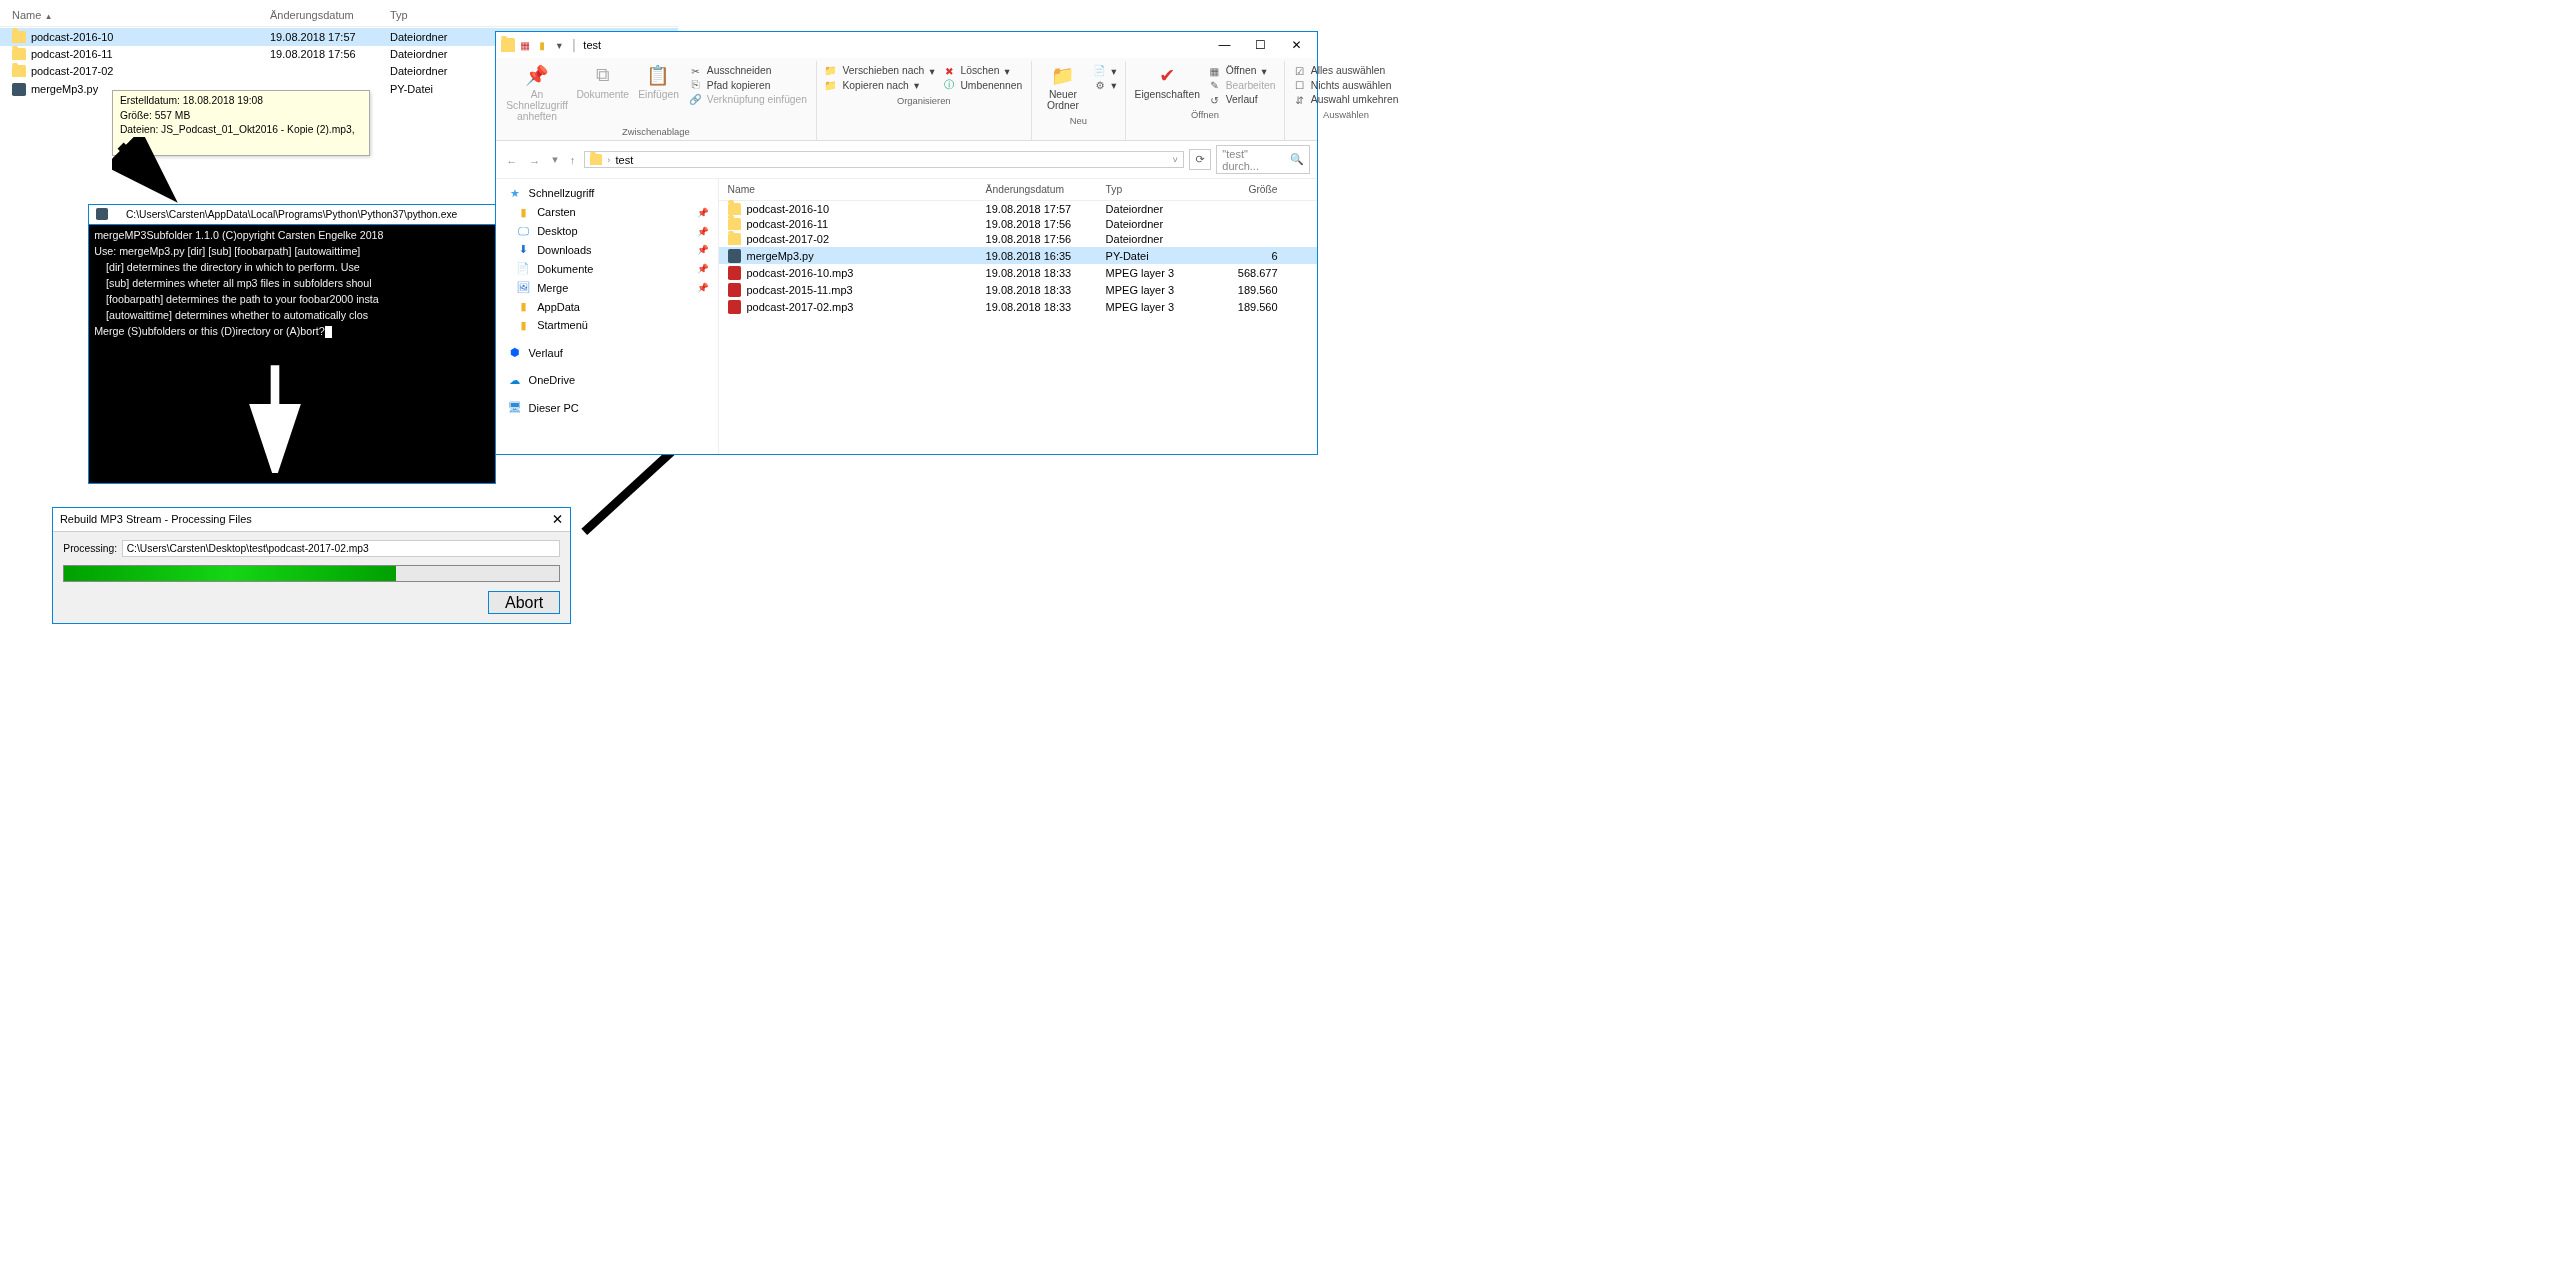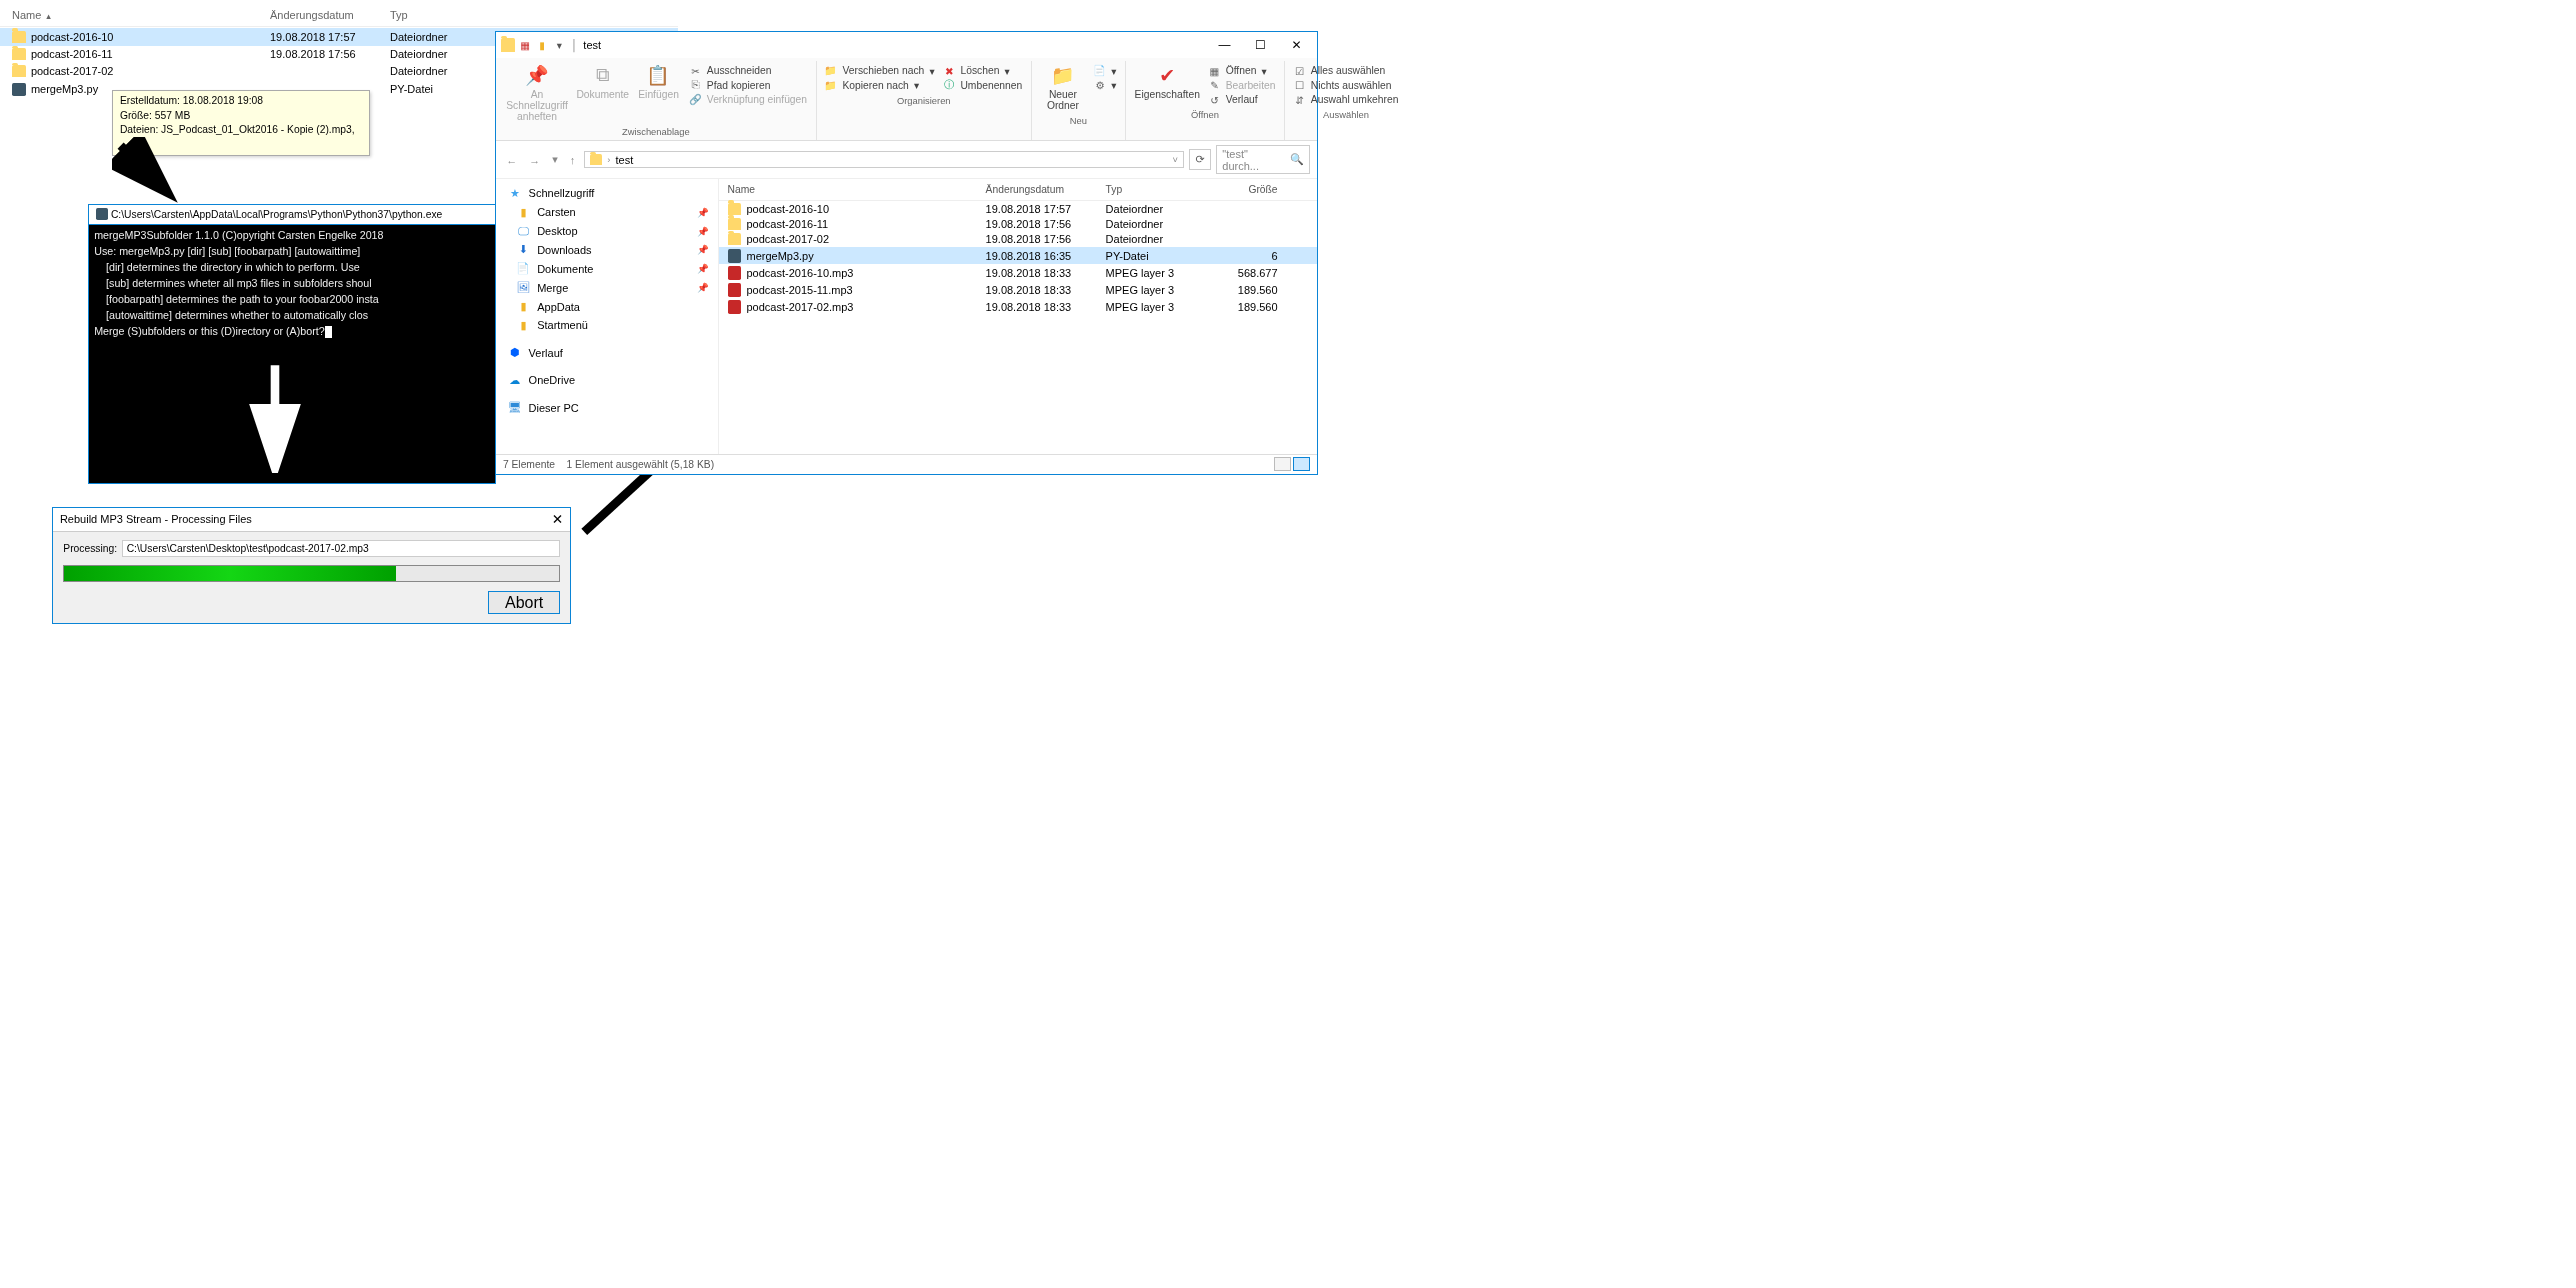--- a/index.html
+++ b/index.html
@@ -22,21 +22,21 @@
   .icon-folder::before { content:""; position:absolute; top:-2.6px; left:0; width:6px; height:2.6px; background:#ffd86b; border-radius:1.7px 1.7px 0 0; }
   .icon-pyfile { width:13.7px; height:13.7px; background:#3b5566; border-radius:1.7px; position:relative; }
 
   .tooltip { position: absolute; left: 112px; top: 90px; background:#ffffe1; border:0.9px solid #aaa; padding:3.4px 6.9px; font-size:10.3px; line-height:1.4; box-shadow:1.7px 1.7px 3.4px rgba(0,0,0,.2); max-width: 258px; }
 
   
   .arrow { position:absolute; pointer-events:none; }
 
   
   .console-win { position:absolute; left:88px; top:204px; width:408px; border:0.9px solid #0a84d6; background:#fff; }
-  .console-title { display:flex; align-items:center; gap:3px; padding:3.4px 6.9px; background:#fff; border-bottom:0.9px solid #0a84d6; font-size:10.3px; }
+  .console-title { display:flex; align-items:center; gap:18px; padding:3.4px 6.9px; background:#fff; border-bottom:0.9px solid #0a84d6; font-size:10.3px; }
   .console-body { background:#000; color:#eee; font-family: Consolas, monospace; font-size:10.7px; padding:3.4px 5.2px; height:258px; white-space:pre; overflow:hidden; line-height:1.4; }
   .cursor { display:inline-block; width:6.9px; height:12px; background:#fff; vertical-align:middle; }
 
   
   .prog-win { position:absolute; left:52px; top:507px; width:519px; border:0.9px solid #0a84d6; background:#f0f0f0; }
   .prog-title { display:flex; justify-content:space-between; align-items:center; background:#fff; padding:3.4px 6.9px; border-bottom:0.9px solid #ccc; font-size:11px; }
   .prog-body { padding:8.6px 10.3px; font-size:10.3px; }
   .prog-path-row { display:flex; align-items:center; gap:5.2px; margin-bottom:8.6px; }
   .prog-path { flex:1; background:#fff; border:0.9px solid #ccc; padding:1.7px 3.4px; font-size:10.3px; }
   .prog-bar { width:100%; height:17px; border:0.9px solid #888; background:#e8e8e8; position:relative; margin-bottom:8.6px; }
@@ -534,25 +534,14 @@
             <span class="icon-mp3"></span>
             <span>podcast-2017-02.mp3</span>
           </div>
         <div class="lc-date">19.08.2018 18:33</div>
         <div class="lc-type">MPEG layer 3</div>
         <div class="lc-size">189.560</div>
       </div>
     </div>
   </div>
 
-  <div class="ex-status">
-    <div>
-      <span>7 Elemente</span>
-      &nbsp;&nbsp;
-      <span>1 Element ausgewählt (5,18 KB)</span>
-    </div>
-    <div class="viewbtns">
-      <div class="viewbtn"></div>
-      <div class="viewbtn active"></div>
-    </div>
-  </div>
 </div>
 
 
 </body></html>

